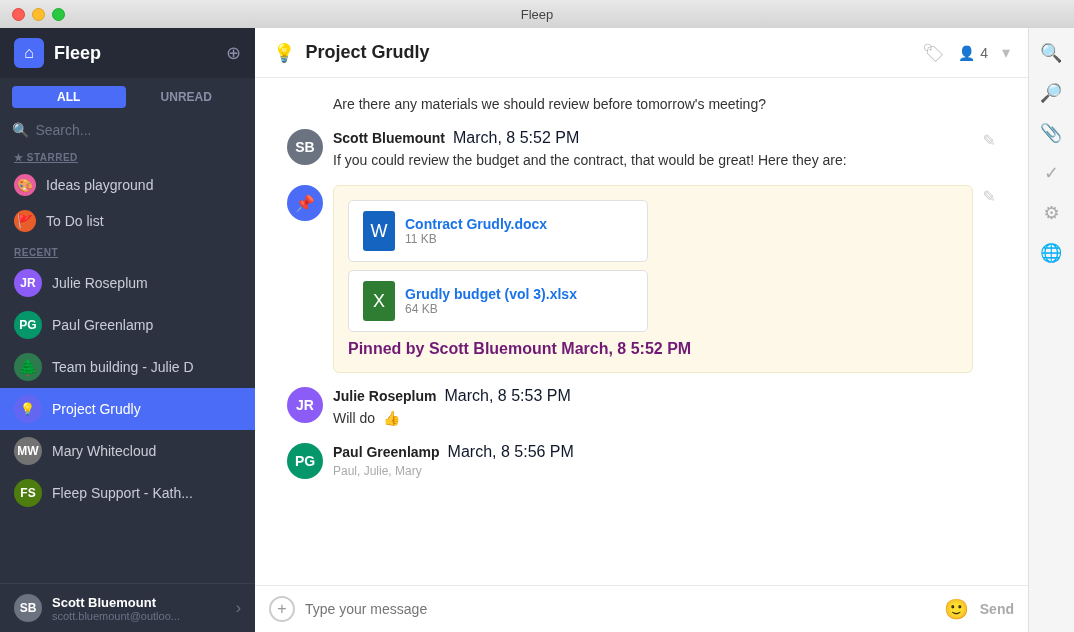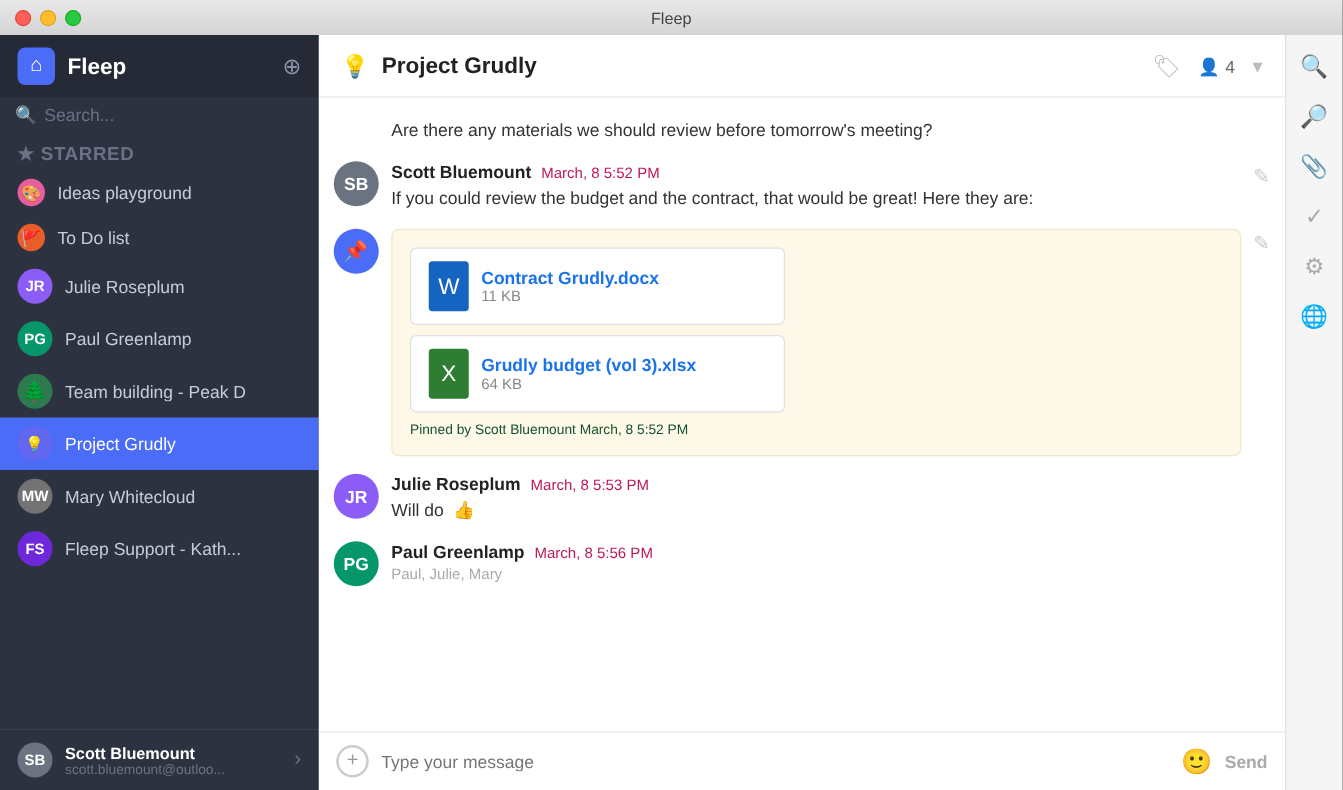--- a/index.html
+++ b/index.html
@@ -67,22 +67,23 @@
       padding: 6px 12px;
       flex-shrink: 0;
     }
     .search-box {
       display: flex; align-items: center; gap: 6px;
       color: #6b7285; font-size: 14px;
     }
 
     .sidebar-section-label {
       padding: 8px 14px 4px;
-      font-size: 15px; font-weight: 700; color: #6b7285; letter-spacing: 0.5px;
-      flex-shrink: 0;
+      font-size: 10px; font-weight: 700; color: #6b7285; letter-spacing: 0.5px;
+      flex-shrink: 0;
+      text-decoration: underline;
     }
 
     .sidebar-item {
       display: flex; align-items: center; gap: 10px;
       padding: 7px 14px; cursor: pointer; color: #c8cdd8; font-size: 14px;
     }
     .sidebar-item.active { background: #4a6cf7; color: white; }
     .sidebar-item-icon { width: 22px; height: 22px; border-radius: 50%; display: flex; align-items: center; justify-content: center; font-size: 13px; flex-shrink: 0; }
     .icon-palette { background: #e85d9c; }
     .icon-flag { background: #e85d2a; }
@@ -123,38 +124,38 @@
       flex-shrink: 0;
     }
     .chat-header-icon { font-size: 18px; color: #f0c040; }
     .chat-header-title { font-size: 18px; font-weight: 600; color: #222; flex: 1; }
     .header-actions { display: flex; align-items: center; gap: 14px; color: #999; }
     .members-btn { display: flex; align-items: center; gap: 4px; font-size: 14px; color: #666; }
 
     .messages-area {
       flex: 1;
       overflow-y: auto;
-      padding: 16px 12px;
+      padding: 16px 32px;
     }
 
     .message-row {
       display: flex;
       gap: 10px;
       margin-bottom: 14px;
       align-items: flex-start;
     }
     .message-avatar-placeholder { width: 36px; height: 36px; border-radius: 50%; display: flex; align-items: center; justify-content: center; font-size: 14px; font-weight: 600; color: white; flex-shrink: 0; }
     .msg-av-scott { background: #6b7280; }
     .msg-av-julie { background: #8b5cf6; }
     .msg-av-paul { background: #059669; }
 
     .message-body { flex: 1; }
     .message-meta { display: flex; align-items: baseline; gap: 8px; margin-bottom: 3px; }
     .message-author { font-size: 14px; font-weight: 700; color: #222; }
-    .message-time { font-size: 12px; color: #be185d; }
+    .message-time { font-size: 16px; color: #0f172a; }
     .message-text { font-size: 14px; color: #333; line-height: 1.5; }
 
     .pinned-message-row {
       display: flex;
       gap: 10px;
       margin-bottom: 14px;
       align-items: flex-start;
     }
     .pin-icon-circle {
       width: 36px; height: 36px; border-radius: 50%; background: #4a6cf7;
@@ -178,21 +179,21 @@
       gap: 10px;
       margin-bottom: 8px;
       max-width: 300px;
       cursor: pointer;
     }
     .file-icon { width: 32px; height: 40px; border-radius: 3px; display: flex; align-items: center; justify-content: center; font-size: 18px; flex-shrink: 0; }
     .file-icon-docx { background: #1565c0; color: white; }
     .file-icon-xlsx { background: #2e7d32; color: white; }
     .file-name { font-size: 14px; font-weight: 700; color: #1a73e8; }
     .file-size { font-size: 12px; color: #888; }
-    .pinned-by { font-size: 11px; color: #14532d; margin-top: 6px; }
+    .pinned-by { font-size: 16px; color: #701a75; margin-top: 6px; font-weight: bold; }
 
     .edit-icon { color: #ccc; font-size: 16px; margin-top: 2px; }
 
     .thumbs-up { color: #4a6cf7; font-size: 14px; margin-left: 4px; }
     .react-seen { font-size: 12px; color: #aaa; margin-top: 2px; }
 
     
     .message-input-area {
       border-top: 1px solid #e8e8e8;
       padding: 10px 14px;
@@ -239,20 +240,24 @@
 <div class="app-body">
 
   <div class="sidebar">
 
     <div class="sidebar-header">
       <div class="sidebar-logo-icon">⌂</div>
       <span class="sidebar-app-name">Fleep</span>
       <span class="sidebar-add-btn">⊕</span>
     </div>
 
+    <div class="sidebar-tabs">
+      <div class="sidebar-tab active">ALL</div>
+      <div class="sidebar-tab">UNREAD</div>
+    </div>
 
     <div class="sidebar-search">
       <div class="search-box">
         <span>🔍</span>
         <span>Search...</span>
       </div>
     </div>
 
     <div class="sidebar-section-label">
       ★ <span>STARRED</span>
@@ -260,43 +265,46 @@
 
     <div class="sidebar-item">
       <div class="sidebar-item-icon icon-palette">🎨</div>
       <span>Ideas playground</span>
     </div>
     <div class="sidebar-item">
       <div class="sidebar-item-icon icon-flag">🚩</div>
       <span>To Do list</span>
     </div>
 
+    <div class="sidebar-section-label">
+      <span>RECENT</span>
+    </div>
 
     <div class="sidebar-item">
       <div class="avatar-placeholder avatar-julie">JR</div>
       <span class="truncated">Julie Roseplum</span>
     </div>
     <div class="sidebar-item">
       <div class="avatar-placeholder avatar-paul">PG</div>
       <span class="truncated">Paul Greenlamp</span>
     </div>
     <div class="sidebar-item">
       <div class="avatar-placeholder avatar-team">🌲</div>
-      <span class="truncated">Team building - Peak D</span>
+      <span class="truncated">Team building - Julie D</span>
     </div>
     <div class="sidebar-item active">
       <div class="avatar-placeholder avatar-grudly">💡</div>
       <span class="truncated">Project Grudly</span>
     </div>
     <div class="sidebar-item">
       <div class="avatar-placeholder" style="background:#737373">MW</div>
       <span class="truncated">Mary Whitecloud</span>
     </div>
     <div class="sidebar-item">
-      <div class="avatar-placeholder" style="background:#6d28d9">FS</div>
+      <div class="avatar-placeholder" style="background:#4d7c0f">FS</div>
       <span class="truncated">Fleep Support - Kath...</span>
     </div>
 
     <div class="sidebar-footer">
       <div class="avatar-placeholder avatar-scott">SB</div>
       <div>
         <div class="footer-name">Scott Bluemount</div>
         <div class="footer-email">scott.bluemount@outloo...</div>
       </div>
       <span class="footer-chevron">›</span>

